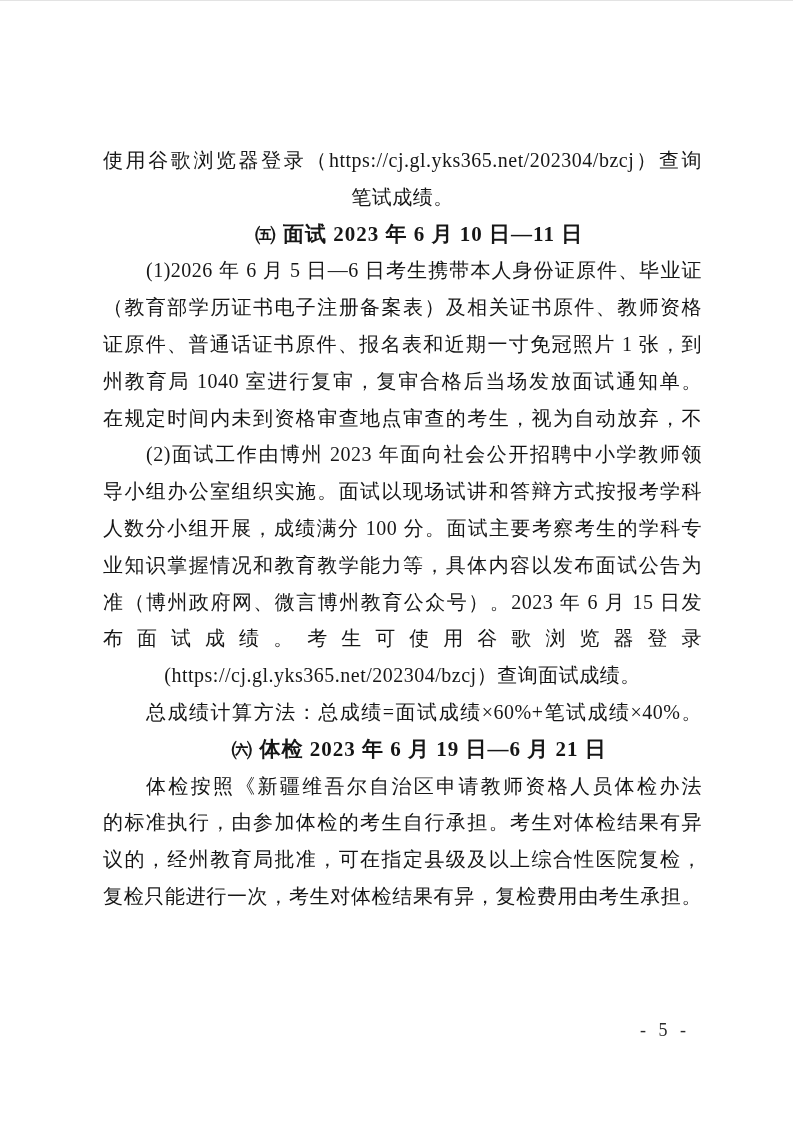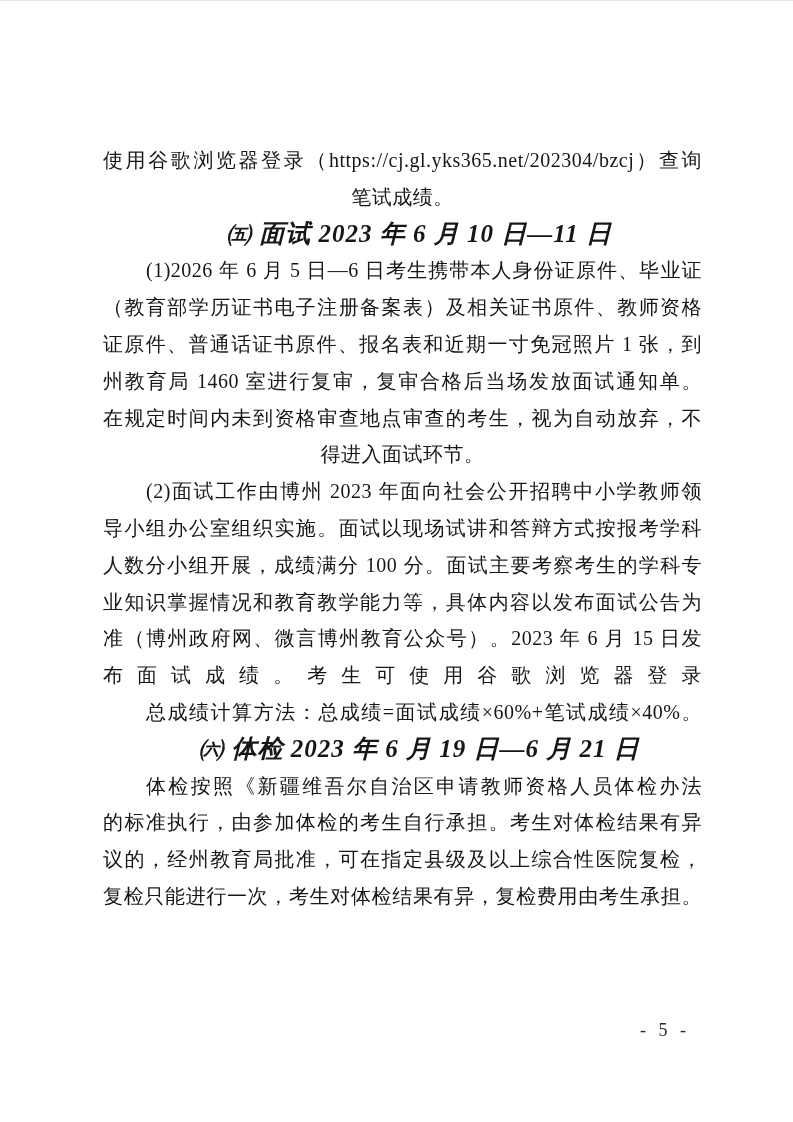--- a/index.html
+++ b/index.html
@@ -45,24 +45,23 @@
     text-align: justify;
     text-align-last: justify;
   }
   
   .ind {
     text-indent: 43px;
   }
   
   .heading {
     font-weight: bold;
-    font-size: 25px;
+    font-size: 21px;
     text-indent: 33px;
     letter-spacing: 1px;
-    font-style: italic;
   }
   .page-number {
     position: absolute;
     left: 640px;
     top: 1019px;
     font-size: 18px;
     letter-spacing: 4px;
     color: #2a2a2a;
     white-space: nowrap;
   }
@@ -71,29 +70,29 @@
 <body>
 
 <div class="page">
   <div class="content">
     <p class="ln j">使用谷歌浏览器登录（https://cj.gl.yks365.net/202304/bzcj）查询</p>
     <p class="ln">笔试成绩。</p>
     <p class="ln heading">㈤ 面试 2023 年 6 月 10 日—11 日</p>
     <p class="ln j ind">(1)2026 年 6 月 5 日—6 日考生携带本人身份证原件、毕业证</p>
     <p class="ln j">（教育部学历证书电子注册备案表）及相关证书原件、教师资格</p>
     <p class="ln j">证原件、普通话证书原件、报名表和近期一寸免冠照片 1 张，到</p>
-    <p class="ln j">州教育局 1460 室进行复审，复审合格后当场发放面试通知单。</p>
+    <p class="ln j">州教育局 1040 室进行复审，复审合格后当场发放面试通知单。</p>
     <p class="ln j">在规定时间内未到资格审查地点审查的考生，视为自动放弃，不</p>
-    <p class="ln">得进入面试环节。</p>
     <p class="ln j ind">(2)面试工作由博州 2023 年面向社会公开招聘中小学教师领</p>
     <p class="ln j">导小组办公室组织实施。面试以现场试讲和答辩方式按报考学科</p>
     <p class="ln j">人数分小组开展，成绩满分 100 分。面试主要考察考生的学科专</p>
     <p class="ln j">业知识掌握情况和教育教学能力等，具体内容以发布面试公告为</p>
     <p class="ln j">准（博州政府网、微言博州教育公众号）。2023 年 6 月 15 日发</p>
     <p class="ln j">布面试成绩。考生可使用谷歌浏览器登录</p>
+    <p class="ln">(https://cj.gl.yks365.net/202304/bzcj）查询面试成绩。</p>
     <p class="ln j ind">总成绩计算方法：总成绩=面试成绩×60%+笔试成绩×40%。</p>
     <p class="ln heading">㈥ 体检 2023 年 6 月 19 日—6 月 21 日</p>
     <p class="ln j ind">体检按照《新疆维吾尔自治区申请教师资格人员体检办法</p>
     <p class="ln j">的标准执行，由参加体检的考生自行承担。考生对体检结果有异</p>
     <p class="ln j">议的，经州教育局批准，可在指定县级及以上综合性医院复检，</p>
     <p class="ln j">复检只能进行一次，考生对体检结果有异，复检费用由考生承担。</p>
   </div>
   <div class="page-number">- 5 -</div>
 </div>
 

